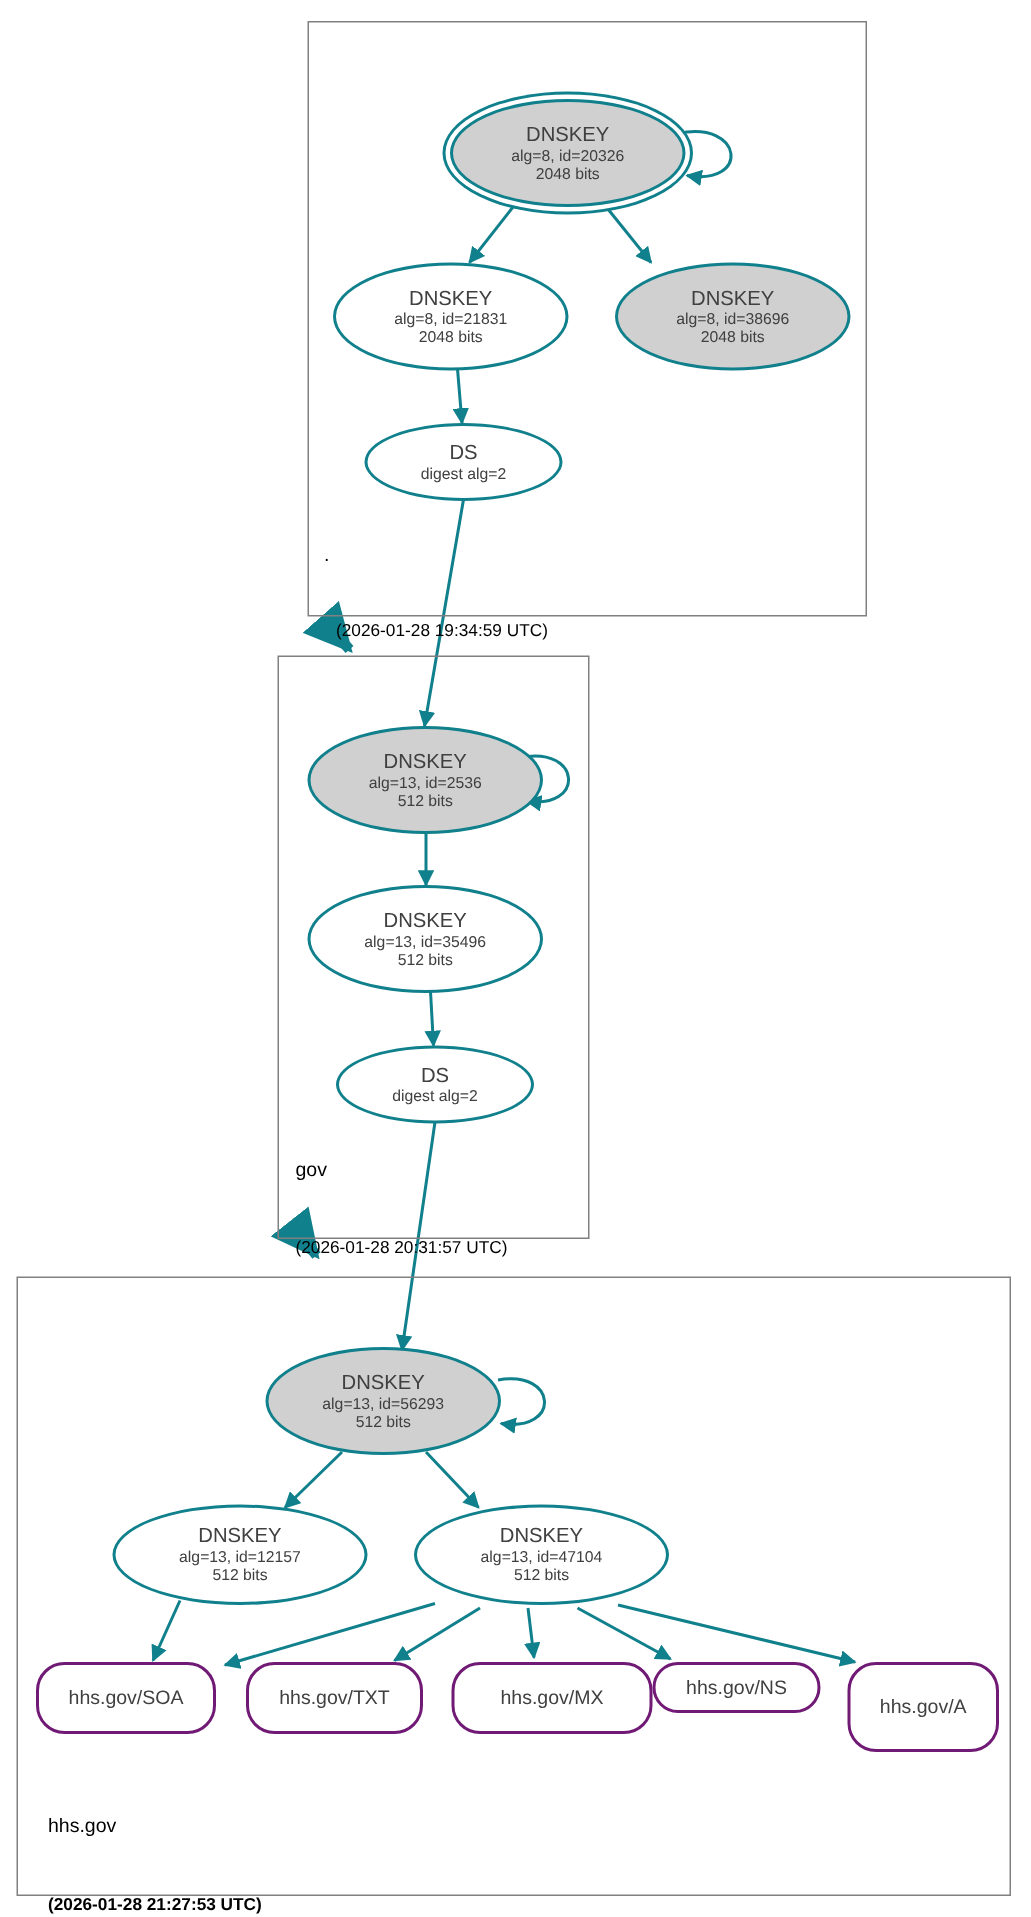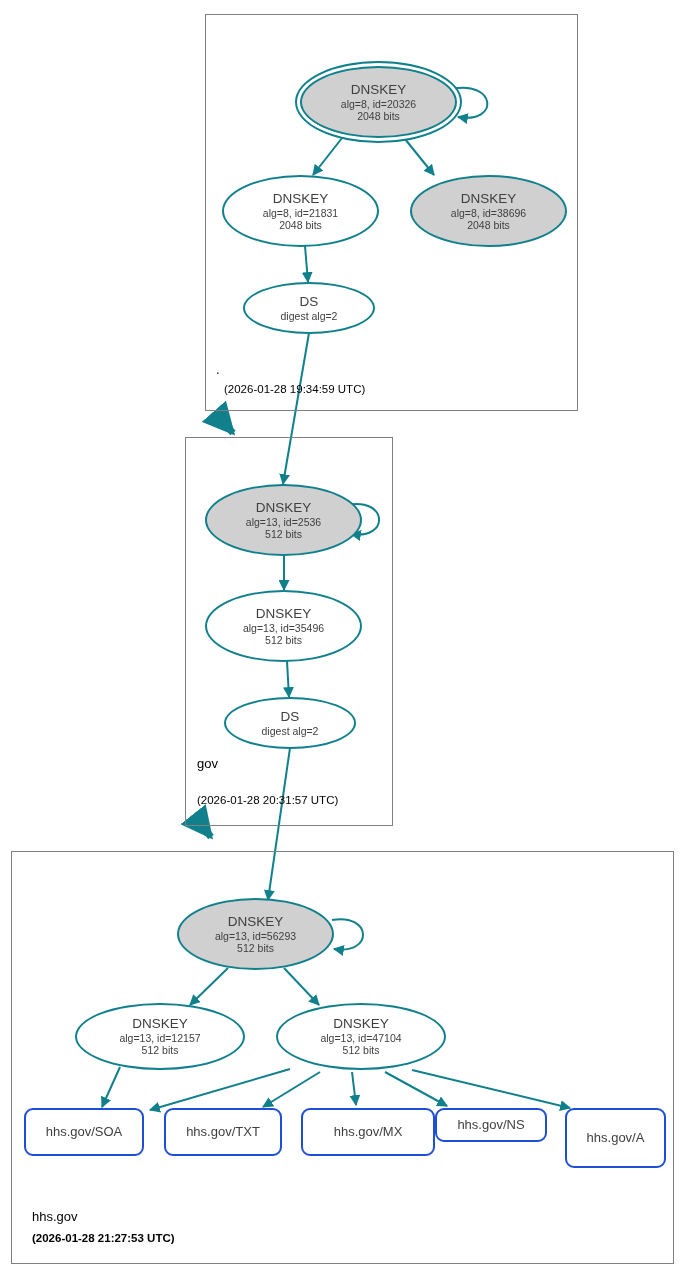--- a/index.html
+++ b/index.html
@@ -34,20 +34,21 @@
     position: absolute;
     font-size: 13px;
     color: #000000;
     white-space: nowrap;
   }
   .zone-time {
     position: absolute;
     font-size: 11.5px;
     color: #000000;
     white-space: nowrap;
+    margin-top: 32px;
   }
   .node {
     position: absolute;
     box-sizing: border-box;
     display: flex;
     flex-direction: column;
     align-items: center;
     justify-content: center;
     text-align: center;
     line-height: 1.18;
@@ -58,22 +59,22 @@
     border-radius: 50%;
     background: #ffffff;
   }
   .ellipse.filled {
     background: #d0d0d0;
   }
   .ellipse.double {
     box-shadow: 0 0 0 3px #ffffff, 0 0 0 5px #10808c;
   }
   .rrset {
-    border: 2px solid #1d4ed8;
-    border-radius: 9px;
+    border: 2px solid #701a75;
+    border-radius: 19px;
     background: #ffffff;
     display: flex;
     align-items: center;
     justify-content: center;
   }
   .n-title {
     font-size: 13.5px;
   }
   .n-sub {
     font-size: 10.5px;
@@ -140,21 +141,21 @@
       <path d="M 218 416 L 233 433" marker-end="url(#arrowbig)"></path>
       <path d="M 196 818 L 211 837" marker-end="url(#arrowbig)"></path>
     </g>
   </svg>
 
   <div class="zone-box" style="left:205px; top:14px; width:373px; height:397px;"></div>
   <div class="zone-label" style="left:216px; top:362px;">.</div>
   <div class="zone-time" style="left:224px; top:383px;">(2026-01-28 19:34:59 UTC)</div>
 
   <div class="zone-box" style="left:185px; top:437px; width:208px; height:389px;"></div>
-  <div class="zone-label" style="left:197px; top:756px;">gov</div>
+  <div class="zone-label" style="left:197px; top:772px;">gov</div>
   <div class="zone-time" style="left:197px; top:794px;">(2026-01-28 20:31:57 UTC)</div>
 
   <div class="zone-box" style="left:11px; top:851px; width:663px; height:413px;"></div>
   <div class="zone-label" style="left:32px; top:1209px;">hhs.gov</div>
   <div class="zone-time" style="left:32px; top:1232px;font-weight:bold;">(2026-01-28 21:27:53 UTC)</div>
 
   <div class="node ellipse filled double" style="left:300px; top:66px; width:157px; height:72px;">
     <div class="n-title">DNSKEY</div>
     <div class="n-sub">alg=8, id=20326</div>
     <div class="n-sub">2048 bits</div>

